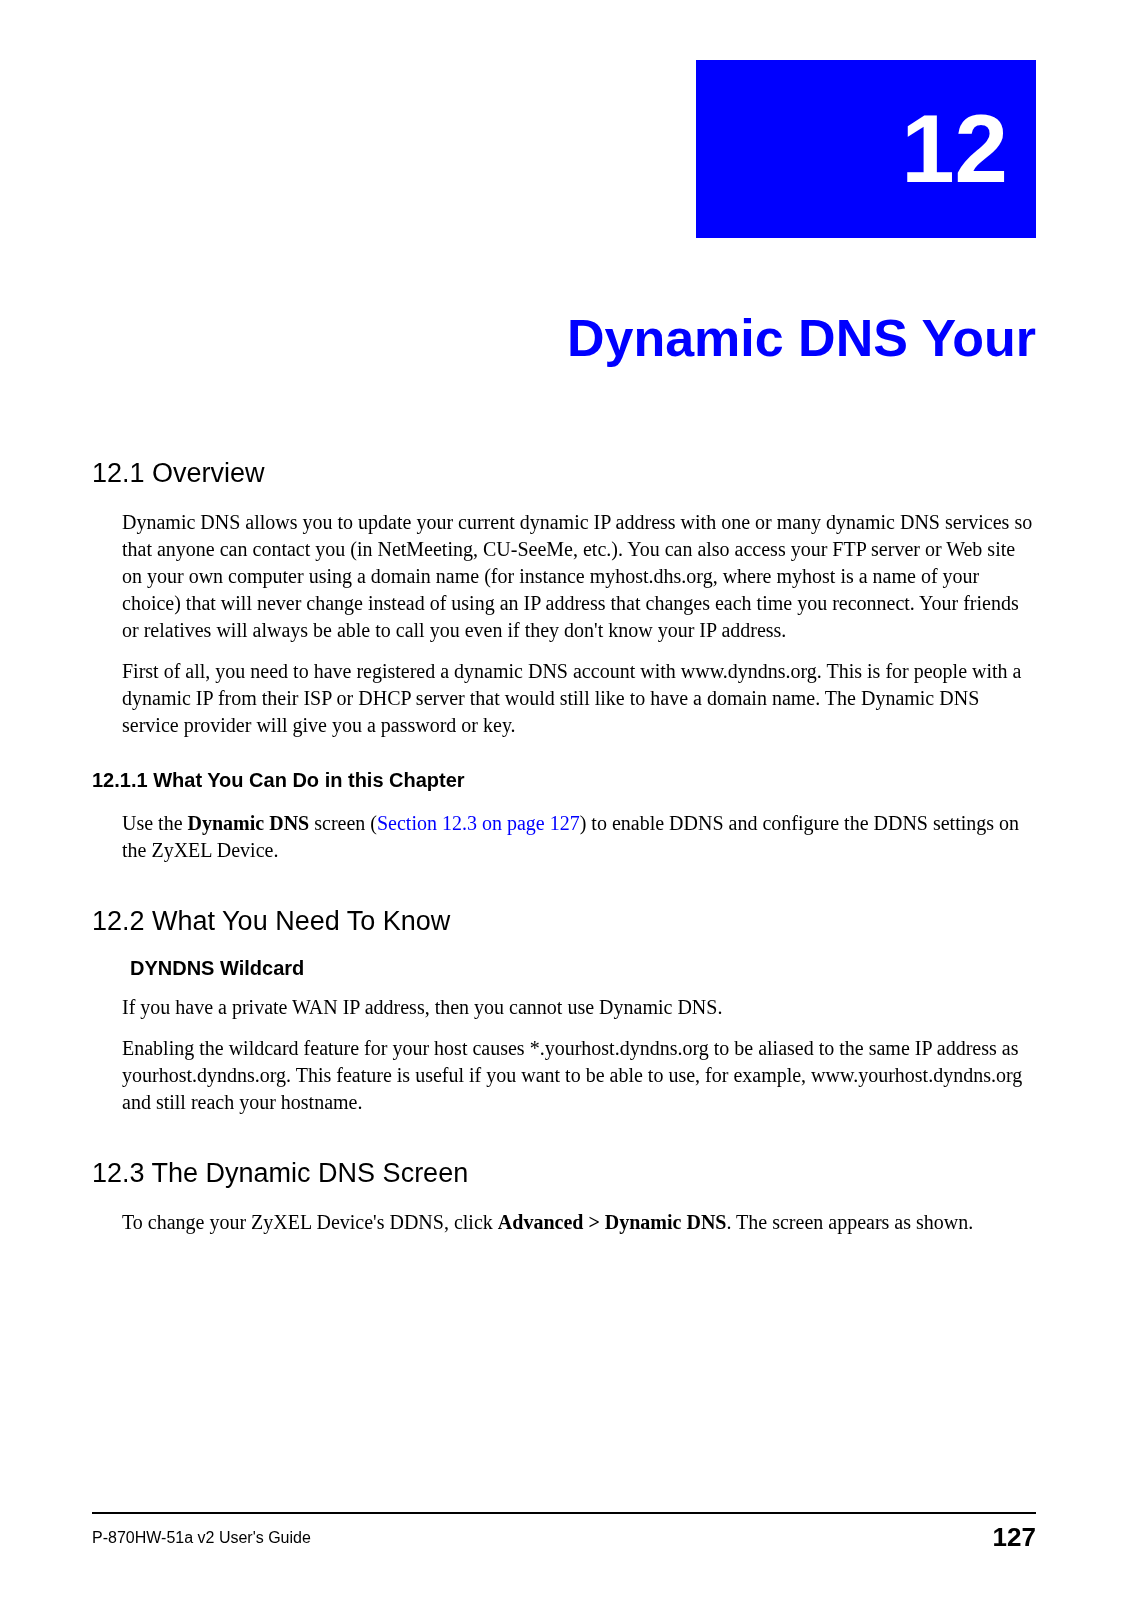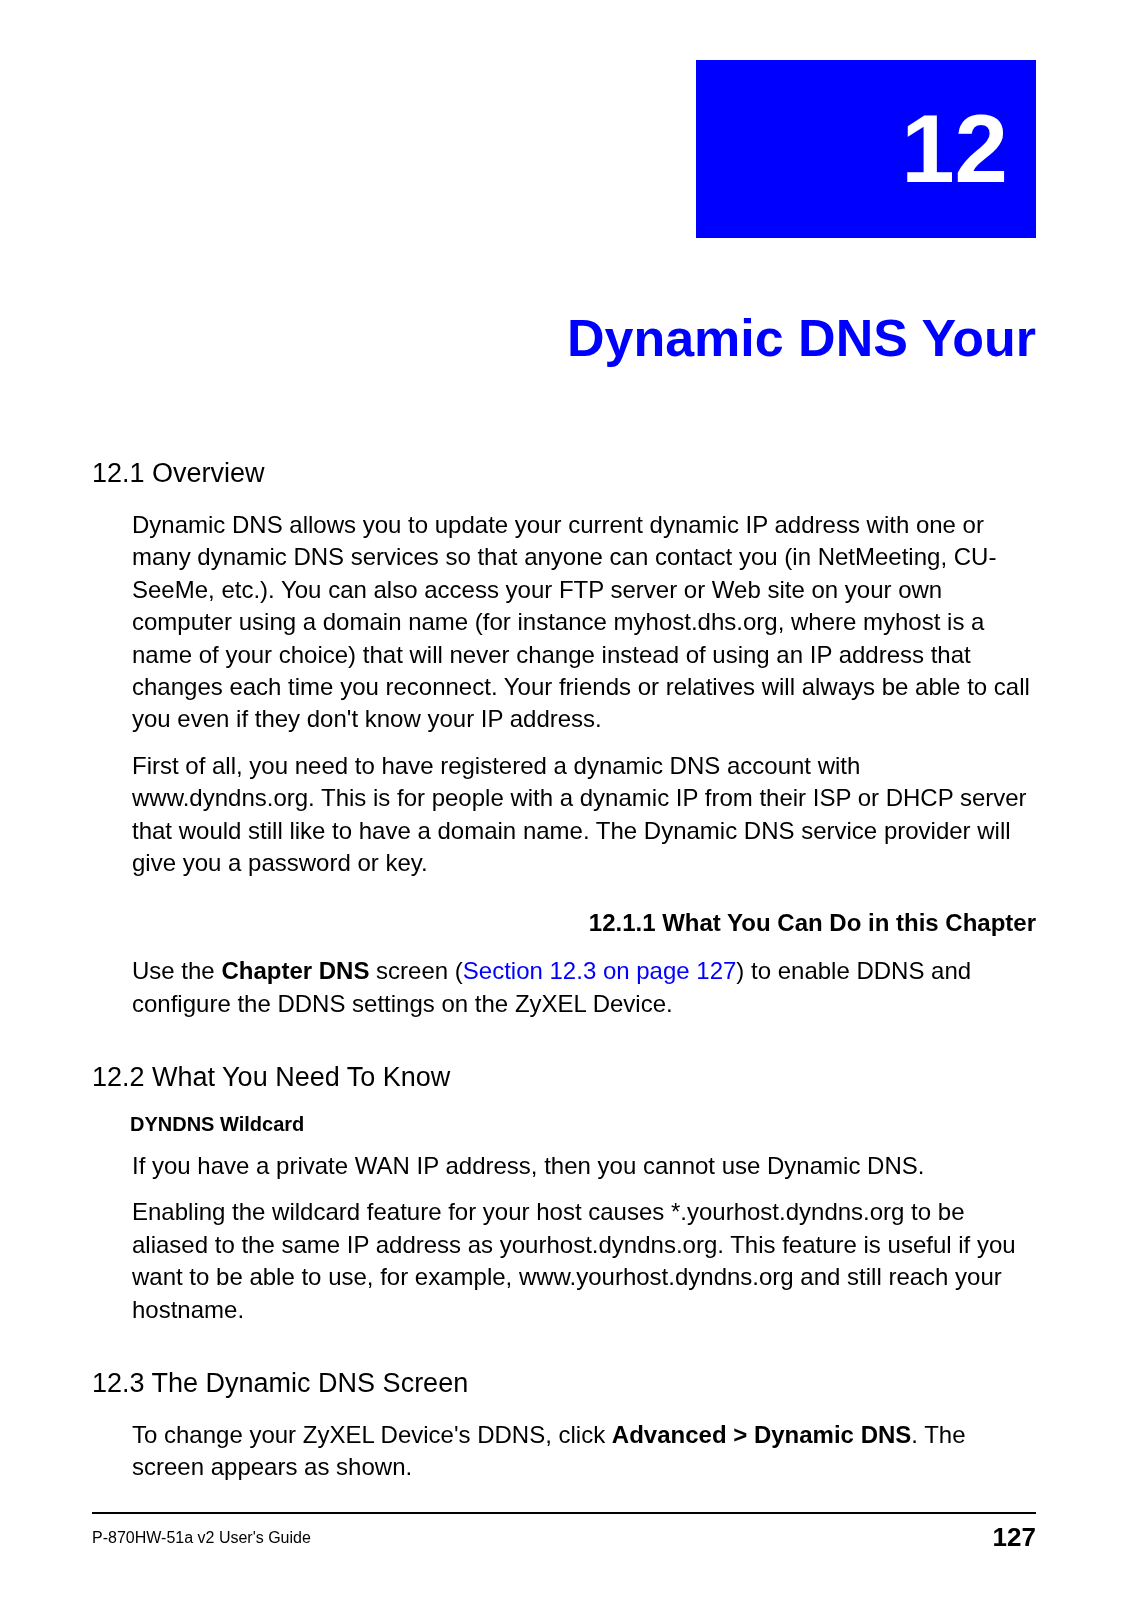--- a/index.html
+++ b/index.html
@@ -52,40 +52,39 @@
       font-family: Arial, Helvetica, sans-serif;
       font-weight: normal;
       font-size: 27px;
       color: #000000;
       margin-top: 42px;
       margin-bottom: 20px;
     }
     .subsection-heading {
       font-family: Arial, Helvetica, sans-serif;
       font-weight: bold;
-      font-size: 24px;
+      font-size: 20px;
       color: #000000;
       margin-top: 30px;
       margin-bottom: 18px;
-      text-align: right;
     }
     .subsubsection-heading {
       font-family: Arial, Helvetica, sans-serif;
       font-weight: bold;
       font-size: 20px;
       color: #000000;
       margin-top: 12px;
       margin-bottom: 14px;
       margin-left: 38px;
     }
     .body-text {
-      font-family: Liberation Sans, sans-serif;
-      font-size: 24px;
+      font-family: Liberation Serif, serif;
+      font-size: 20px;
       line-height: 1.35;
-      margin-left: 40px;
+      margin-left: 30px;
       margin-bottom: 14px;
       color: #000000;
     }
     .link-text {
       color: #0000ff;
     }
     .bold-inline {
       font-weight: bold;
     }
     .footer {
@@ -123,21 +122,21 @@
   <h1 class="chapter-title">Dynamic DNS Your</h1>
 
   <h2 class="section-heading">12.1  Overview</h2>
 
   <p class="body-text">Dynamic DNS allows you to update your current dynamic IP address with one or many dynamic DNS services so that anyone can contact you (in NetMeeting, CU-SeeMe, etc.). You can also access your FTP server or Web site on your own computer using a domain name (for instance myhost.dhs.org, where myhost is a name of your choice) that will never change instead of using an IP address that changes each time you reconnect. Your friends or relatives will always be able to call you even if they don't know your IP address.</p>
   <p class="body-text">First of all, you need to have registered a dynamic DNS account with www.dyndns.org. This is for people with a dynamic IP from their ISP or DHCP server that would still like to have a domain name. The Dynamic DNS service provider will give you a password or key.</p>
 
   <h3 class="subsection-heading">12.1.1  What You Can Do in this Chapter</h3>
 
   <p class="body-text">
-    <span>Use the </span><span class="bold-inline">Chapter DNS</span><span> screen (</span><span class="link-text">Section 12.3 on page 127</span><span>) to enable DDNS and configure the DDNS settings on the ZyXEL Device.</span>
+    <span>Use the </span><span class="bold-inline">Dynamic DNS</span><span> screen (</span><span class="link-text">Section 12.3 on page 127</span><span>) to enable DDNS and configure the DDNS settings on the ZyXEL Device.</span>
   </p>
 
   <h2 class="section-heading">12.2  What You Need To Know</h2>
 
   <h4 class="subsubsection-heading">DYNDNS Wildcard</h4>
 
   <p class="body-text">If you have a private WAN IP address, then you cannot use Dynamic DNS.</p>
   <p class="body-text">Enabling the wildcard feature for your host causes *.yourhost.dyndns.org to be aliased to the same IP address as yourhost.dyndns.org. This feature is useful if you want to be able to use, for example, www.yourhost.dyndns.org and still reach your hostname.</p>
 
   <h2 class="section-heading">12.3  The Dynamic DNS Screen</h2>

